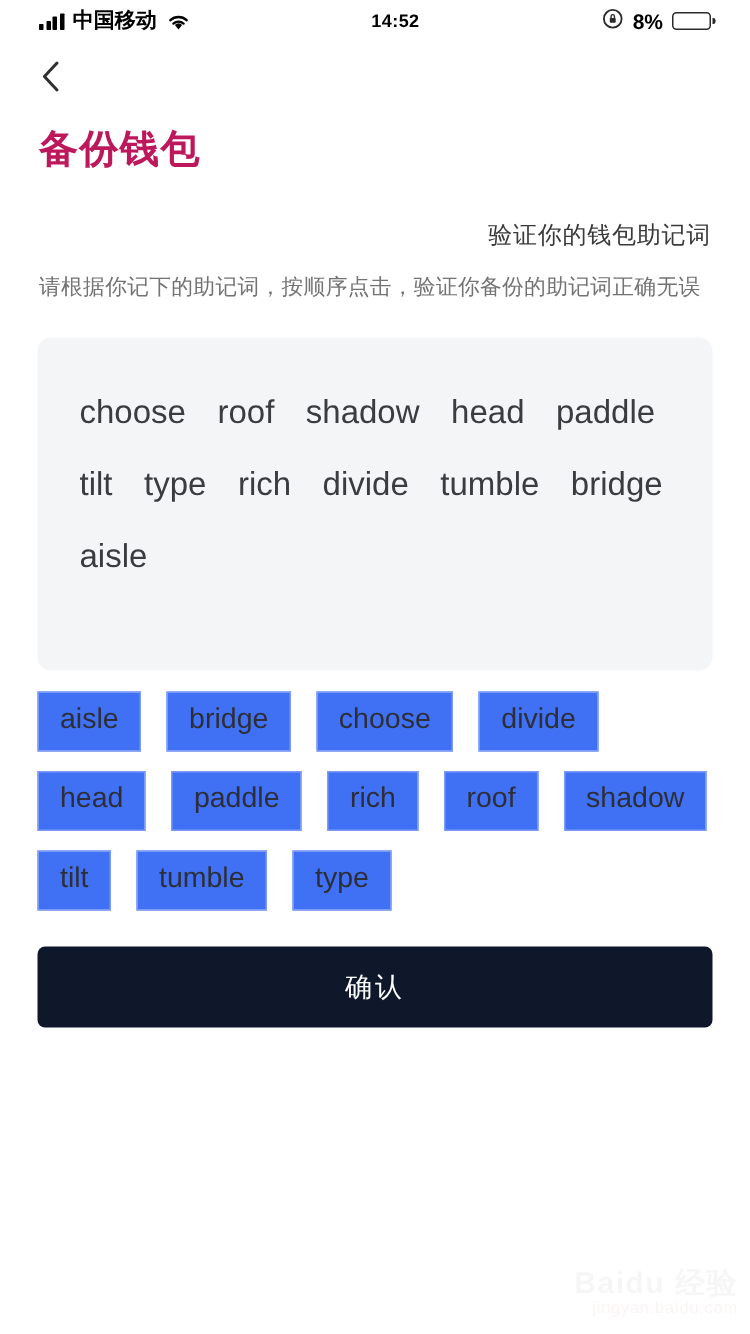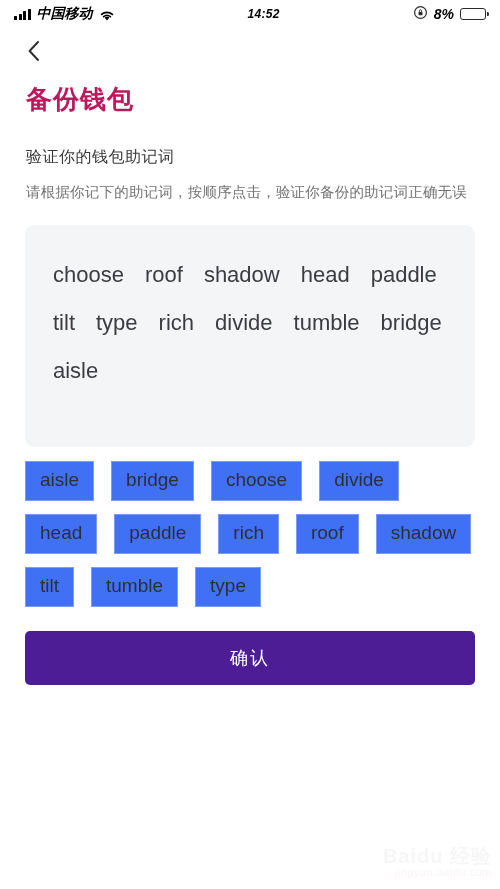--- a/index.html
+++ b/index.html
@@ -10,25 +10,24 @@
     color:#333;
     position:relative;
     overflow:hidden;
   }
 
   
   .statusbar {
     height:28px;
     display:flex;
     align-items:center;
-    padding:0 14px;
+    padding:0 26px;
     font-size:15px;
     font-weight:bold;
     color:#000;
-    font-style:italic;
   }
   .sb-left { display:flex; align-items:center; gap:6px; flex:0 0 auto; }
   .sb-center { flex:1 1 auto; text-align:center; font-size:12px; font-weight:bold; letter-spacing:.3px; }
   .sb-right { display:flex; align-items:center; gap:6px; flex:0 0 auto; }
   .signal { display:flex; align-items:flex-end; gap:1.5px; height:11px; }
   .signal i { display:block; width:3px; background:#000; border-radius:.5px; }
   .signal i:nth-child(1){ height:4px; }
   .signal i:nth-child(2){ height:6px; }
   .signal i:nth-child(3){ height:8.5px; }
   .signal i:nth-child(4){ height:11px; }
@@ -55,21 +54,21 @@
 
   .page-title {
     font-size:26px; font-weight:bold; color:#be185d;
     padding:8px 26px 0 26px; letter-spacing:1px;
   }
 
   
   .intro { padding:30px 26px 0 26px; }
   .intro h2 {
     font-size:16px; font-weight:normal; color:#3a3a3a;
-    text-align:left; letter-spacing:.5px;
+    text-align:right; letter-spacing:.5px;
   }
   .intro p {
     margin-top:13px; font-size:14.5px; color:#737373;
     line-height:1.55; letter-spacing:.2px;
   }
 
   
   .panel {
     margin:22px 25px 0 25px;
     background:#f4f5f7;
@@ -218,21 +217,21 @@
     <div class="chip" style="background: rgb(64, 112, 244);">paddle</div>
     <div class="chip" style="background: rgb(64, 112, 244);">rich</div>
     <div class="chip" style="background: rgb(64, 112, 244);">roof</div>
     <div class="chip" style="background: rgb(64, 112, 244);">shadow</div>
     <div class="chip" style="background: rgb(64, 112, 244);">tilt</div>
     <div class="chip" style="background: rgb(64, 112, 244);">tumble</div>
     <div class="chip" style="background: rgb(64, 112, 244);">type</div>
   </div>
 
 
-<button class="confirm" style="background: #4c1d95;">确认</button>
+<button class="confirm" style="background: #0f172a;">确认</button>
 
 
 <div class="watermark">
   <div class="wm-main">Baidu 经验</div>
   <div class="wm-sub">jingyan.baidu.com</div>
 </div>
 
 
 
 

